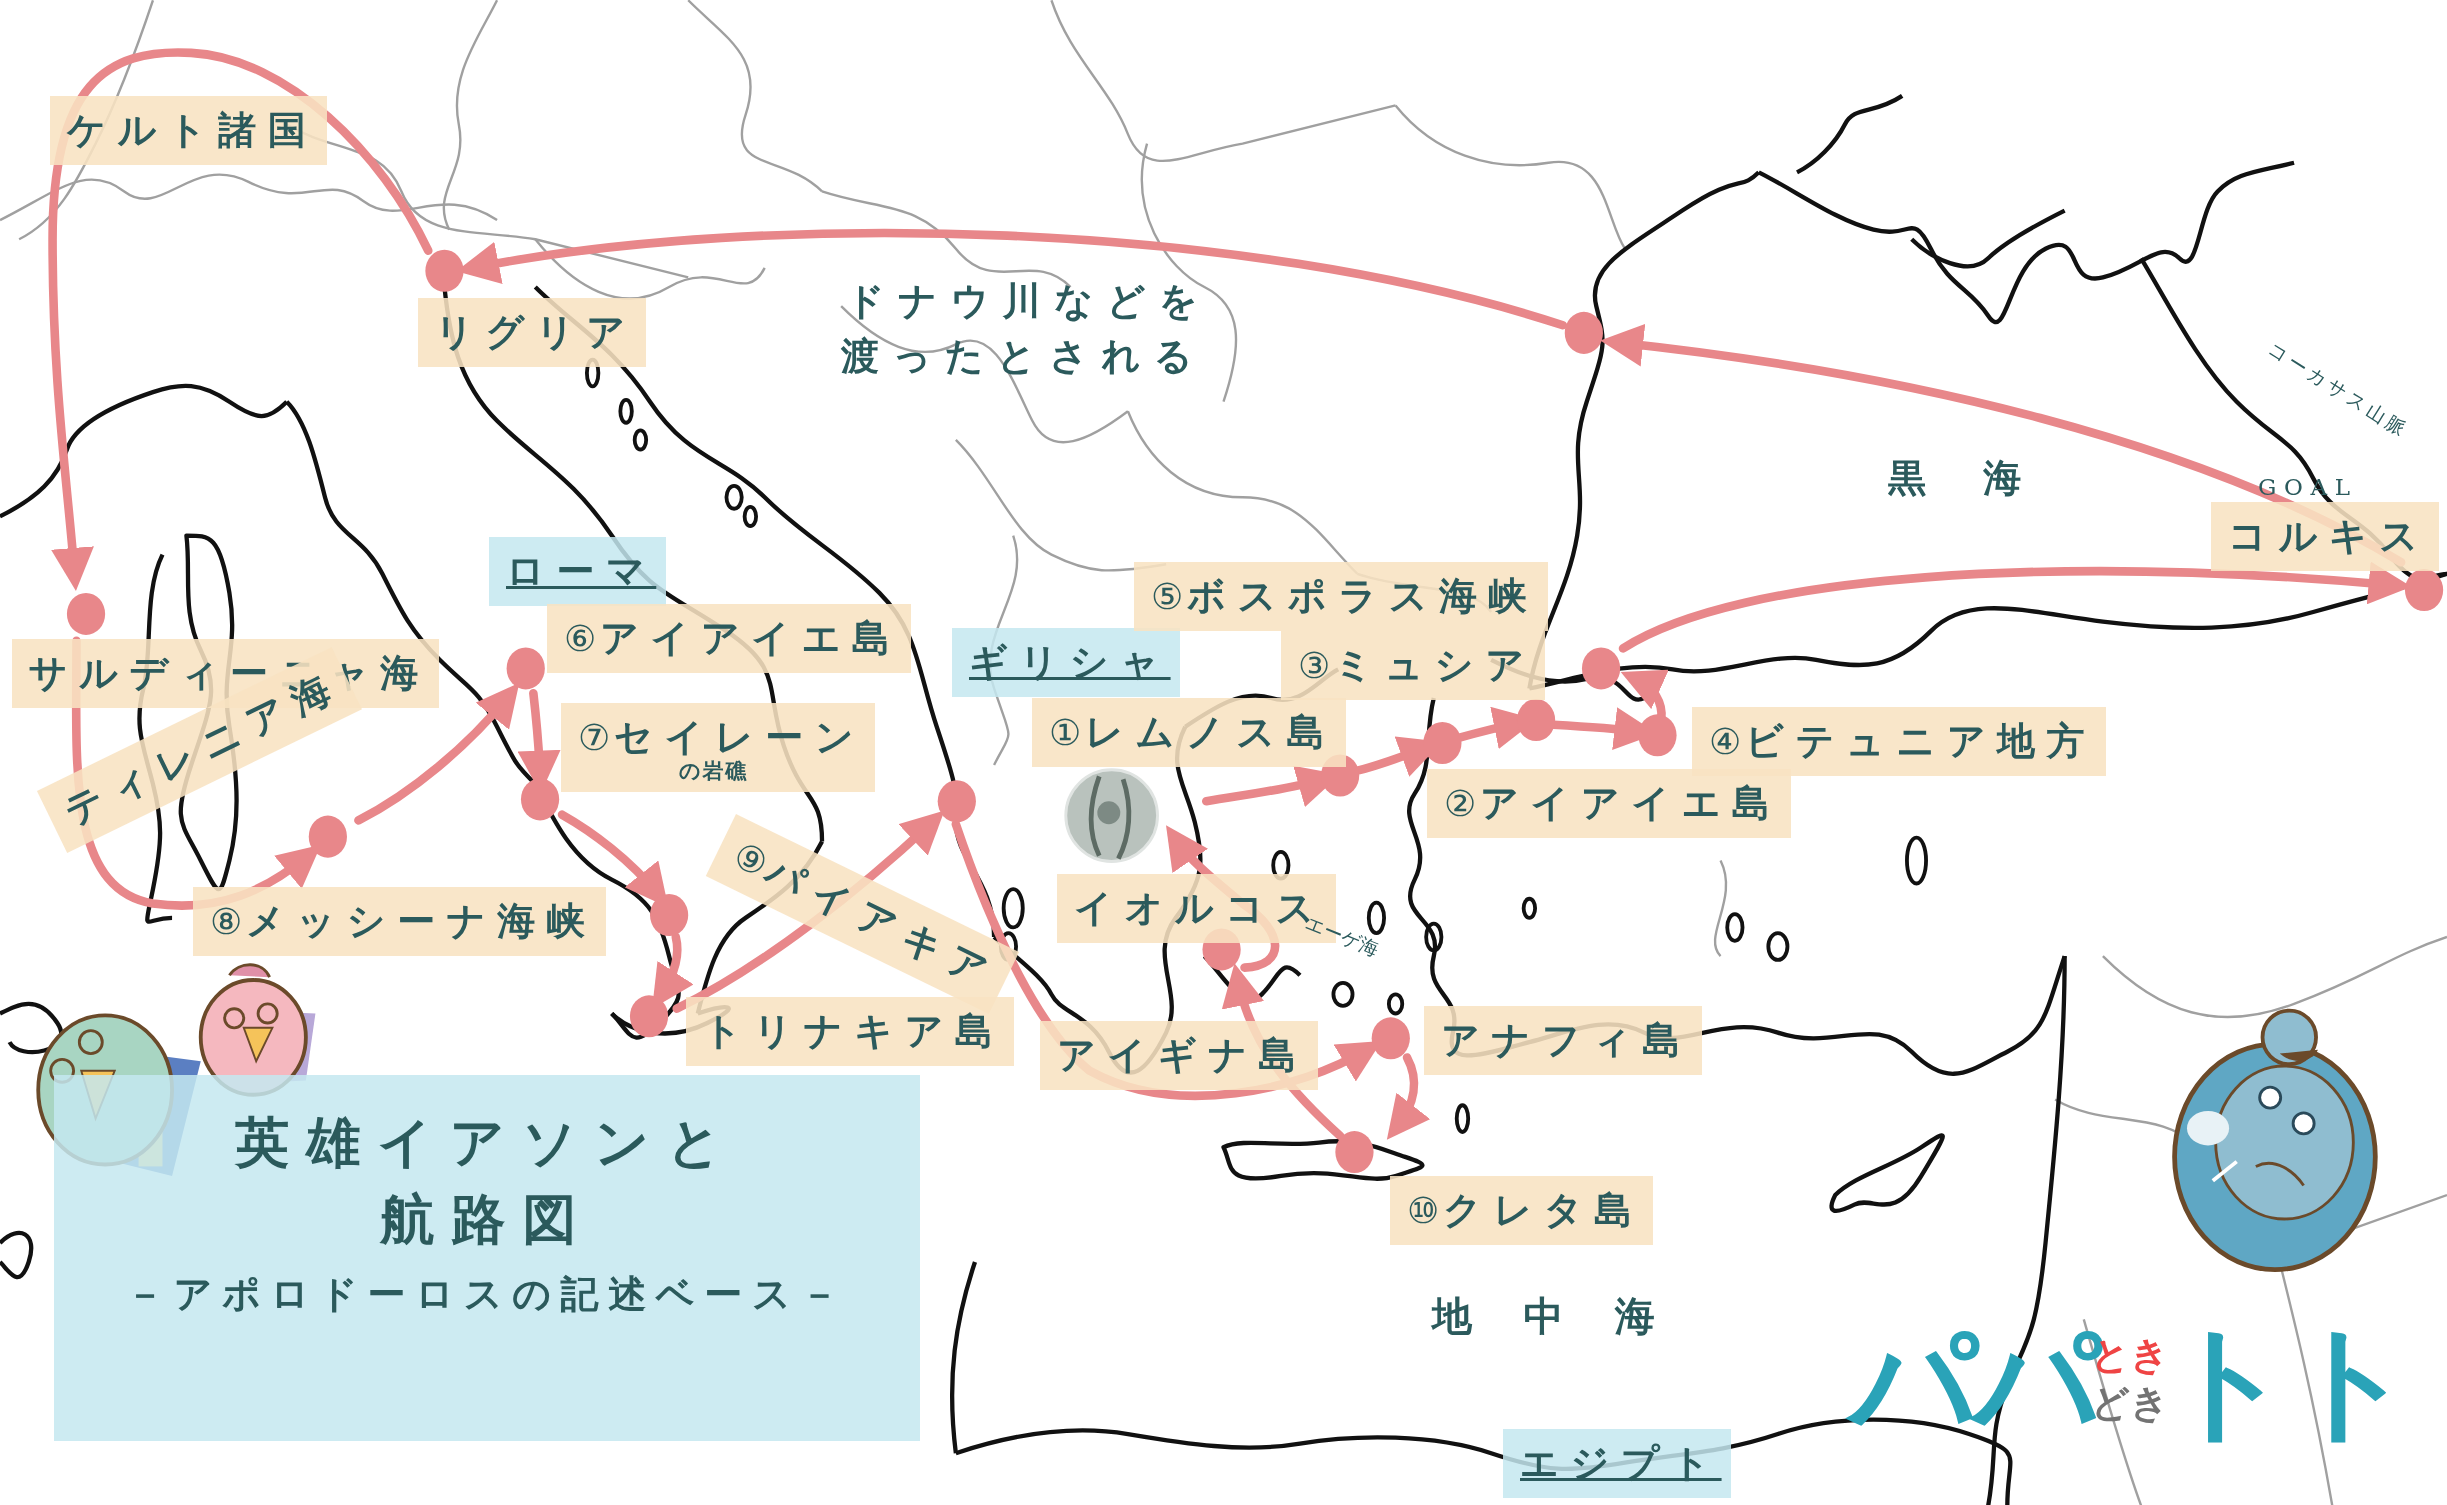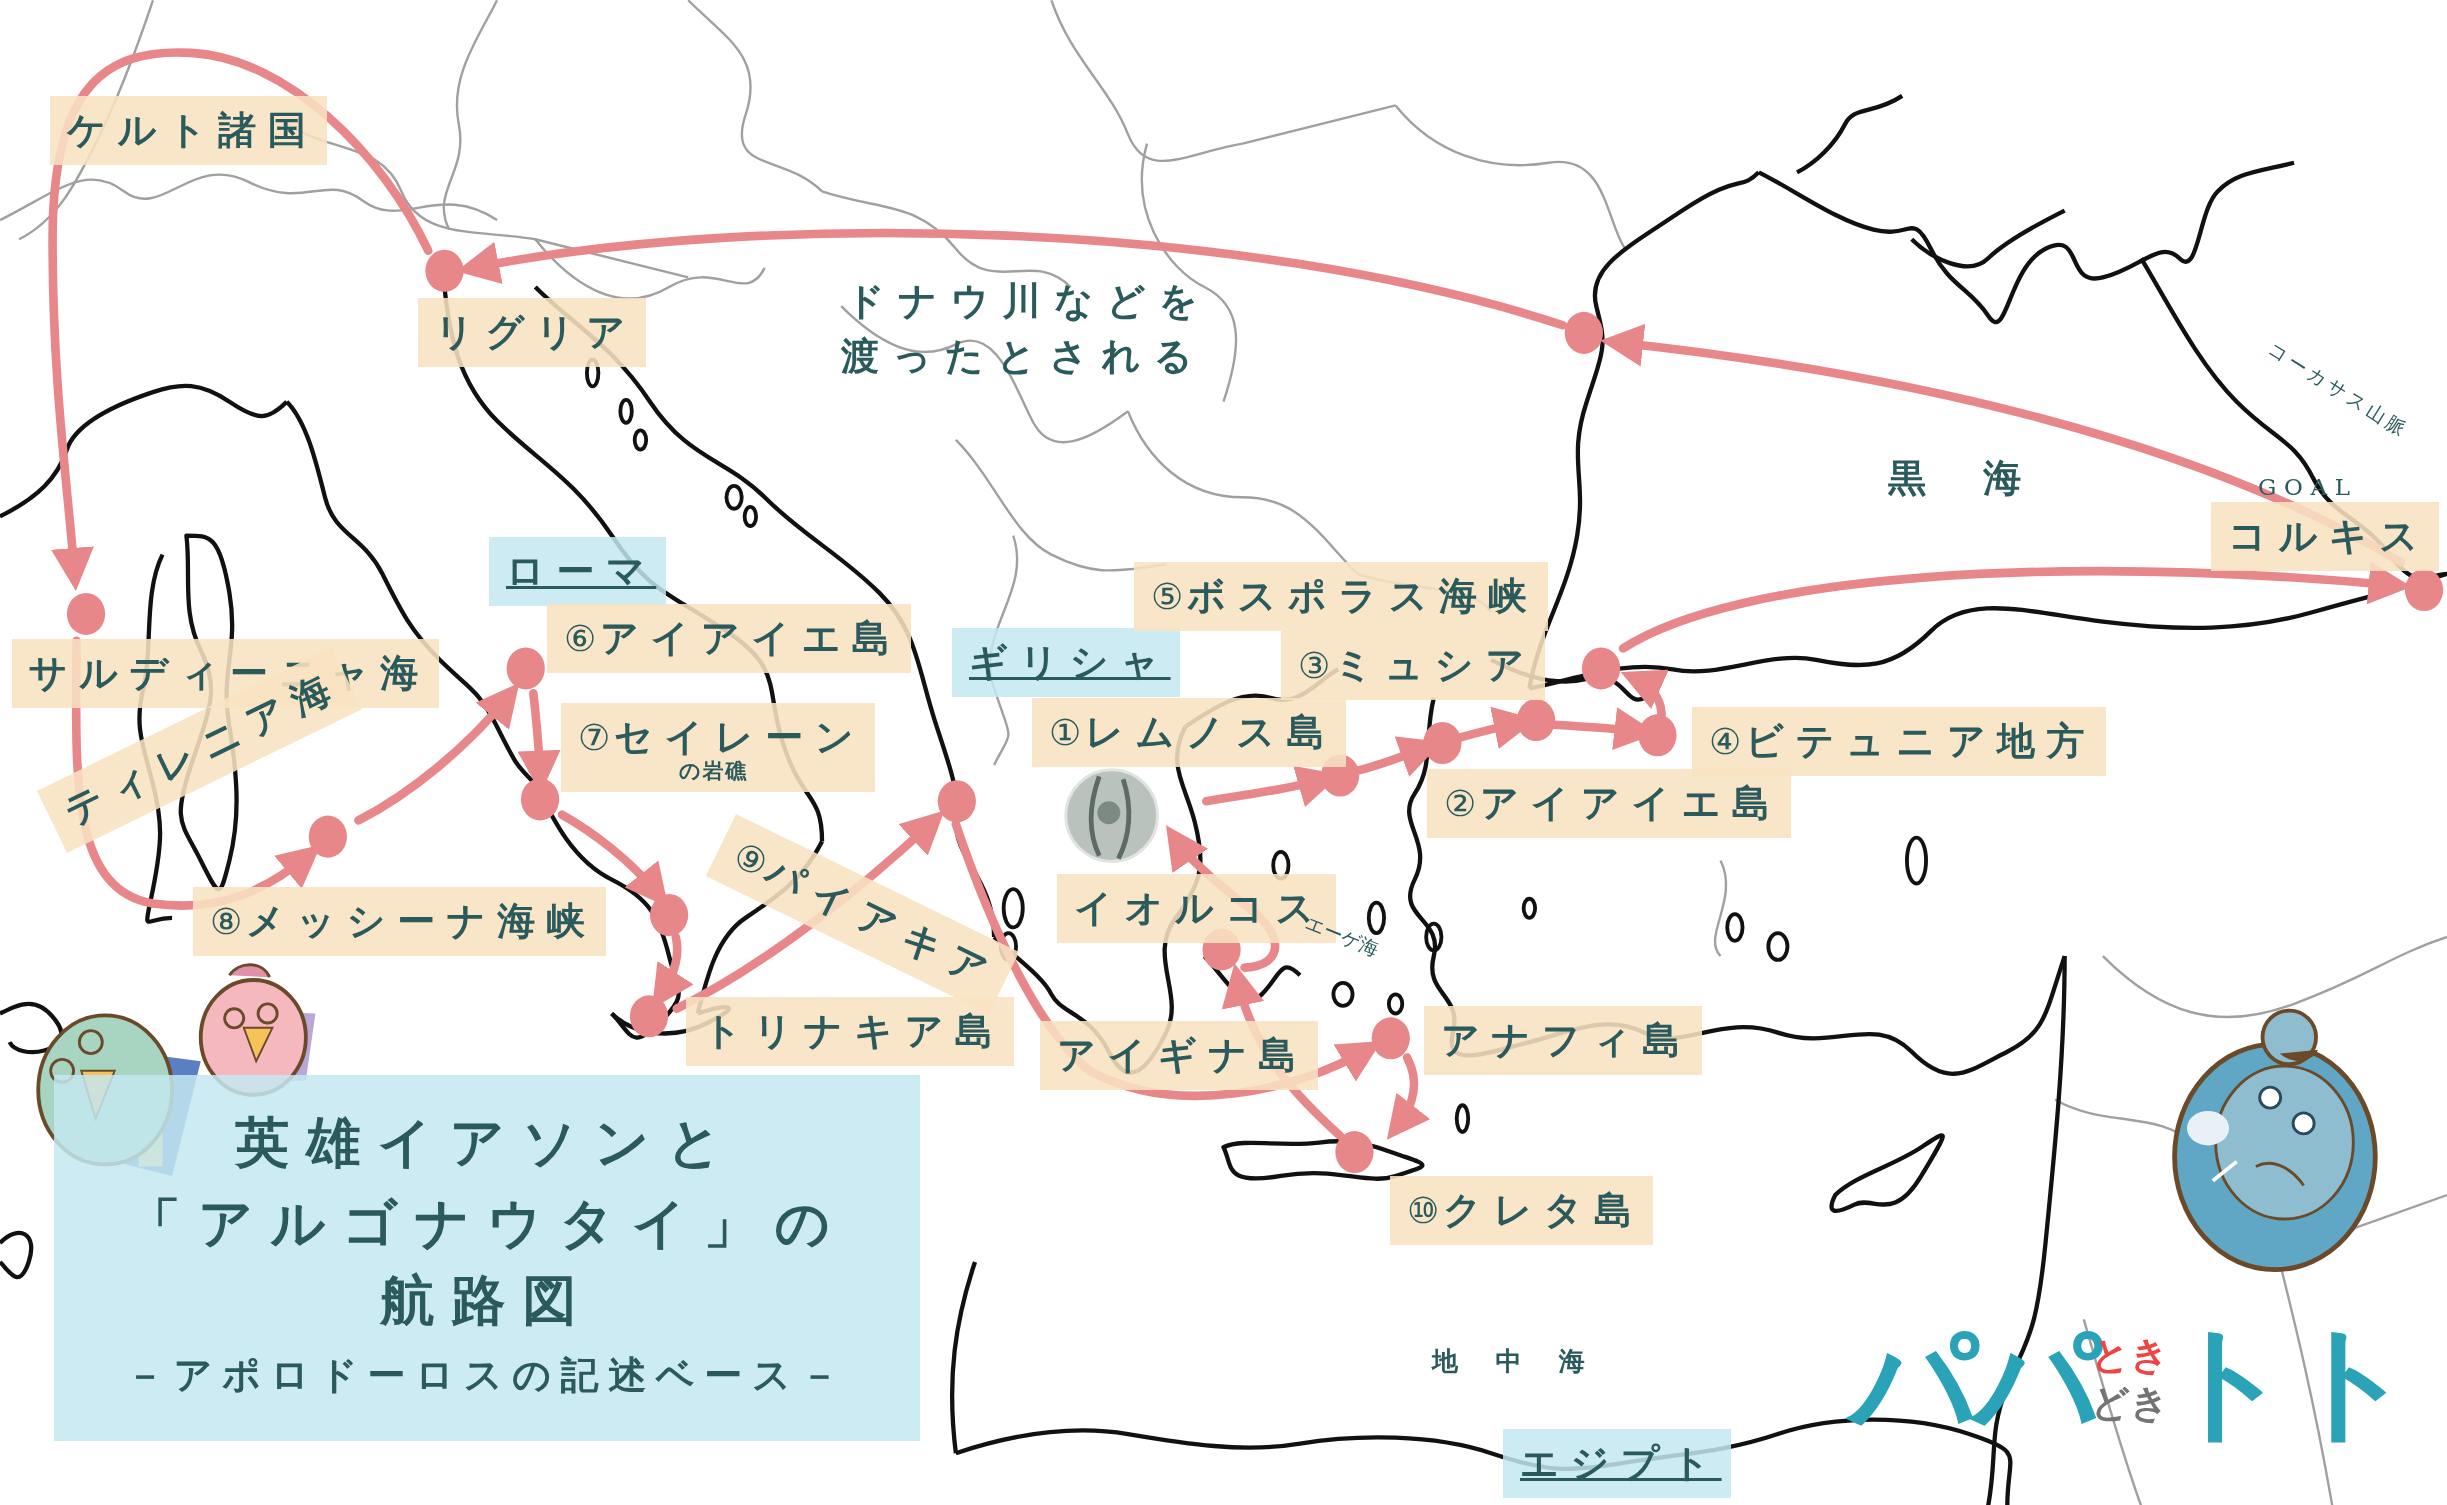--- a/index.html
+++ b/index.html
@@ -285,29 +285,28 @@
 </div>
 <div class="label" style="left:2211px;top:502px;">
   <span>コルキス</span>
 </div>
 <div class="plain" style="left:2258px;top:476px;font-size:23px;letter-spacing:7.6px;font-weight:normal;">GOAL</div>
 <div class="label blue" style="left:1503px;top:1429px;">
   <span>エジプト</span>
 </div>
 
 <div class="plain" style="left:1888px;top:459px;font-size:38px;letter-spacing:9.6px;">黒　海</div>
-<div class="plain" style="left:1432px;top:1348px;font-size:26px;letter-spacing:5.7px;">地　中　海</div>
+<div class="plain" style="left:1432px;top:1296px;font-size:40px;letter-spacing:5.7px;">地　中　海</div>
 <div class="plain" style="left:1310px;top:913px;font-size:19px;font-weight:normal;transform:rotate(22deg);transform-origin:left top;">エーゲ海</div>
 <div class="plain" style="left:2275px;top:339px;font-size:19px;font-weight:normal;letter-spacing:3.8px;transform:rotate(32deg);transform-origin:left top;">コーカサス山脈</div>
 <div class="plain" style="left:846px;top:282px;font-size:38px;letter-spacing:13.4px;">ドナウ川などを</div>
 <div class="plain" style="left:841px;top:337px;font-size:38px;letter-spacing:13.4px;">渡ったとされる</div>
 
 <div class="title-box">
   <span class="l" style="margin-top:40px;">英雄イアソンと</span>
-  <span class="l" style="margin-top:27px;">「アルゴナウタイ」の</span>
   <span class="l" style="margin-top:23px;">航路図</span>
   <span class="s" style="margin-top:29px;">－アポロドーロスの記述ベース－</span>
 </div>
 
 <div class="logo">
   <span>パパ</span><span style="display:inline-block;width:67px;"></span><span>トト</span>
   <span class="small" style="left:241px;top:17px;">とき</span>
   <span class="small small2" style="left:241px;top:65px;">どき</span>
 </div>
 

